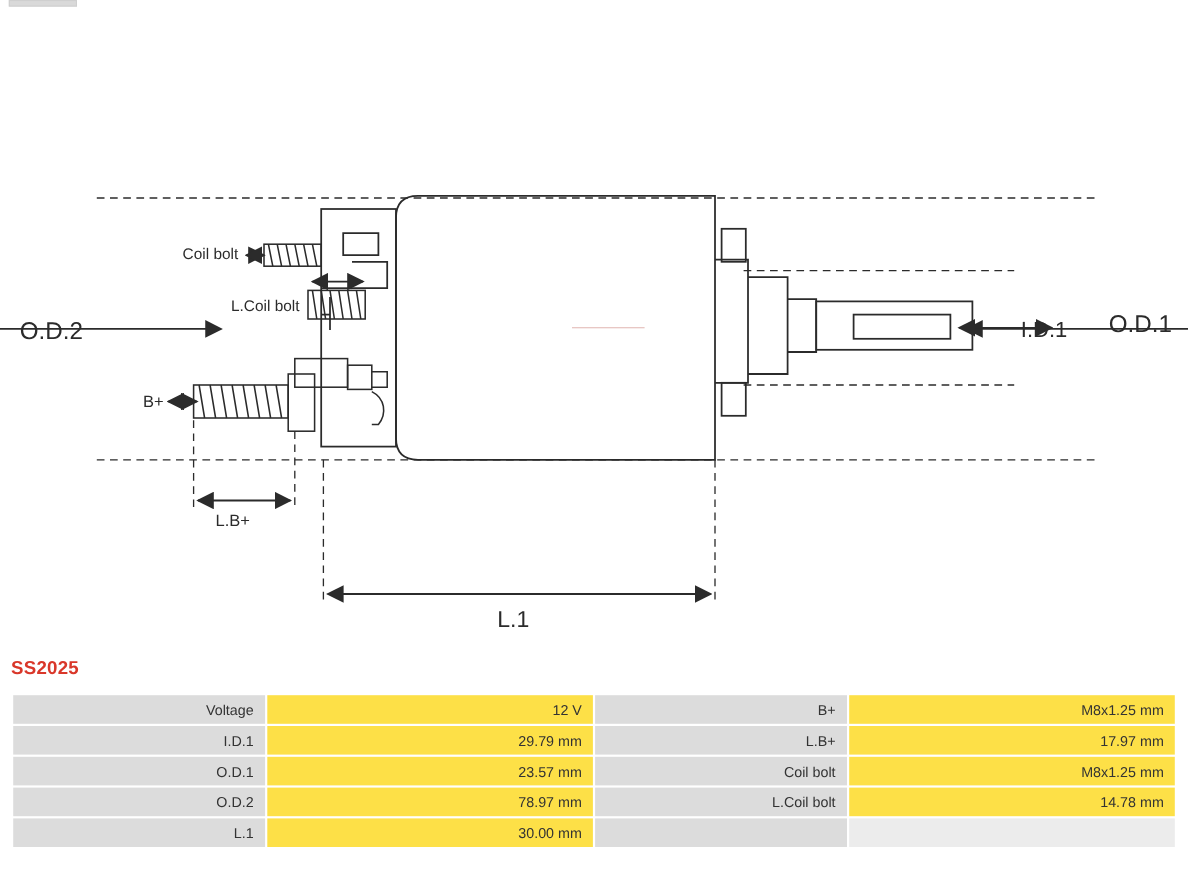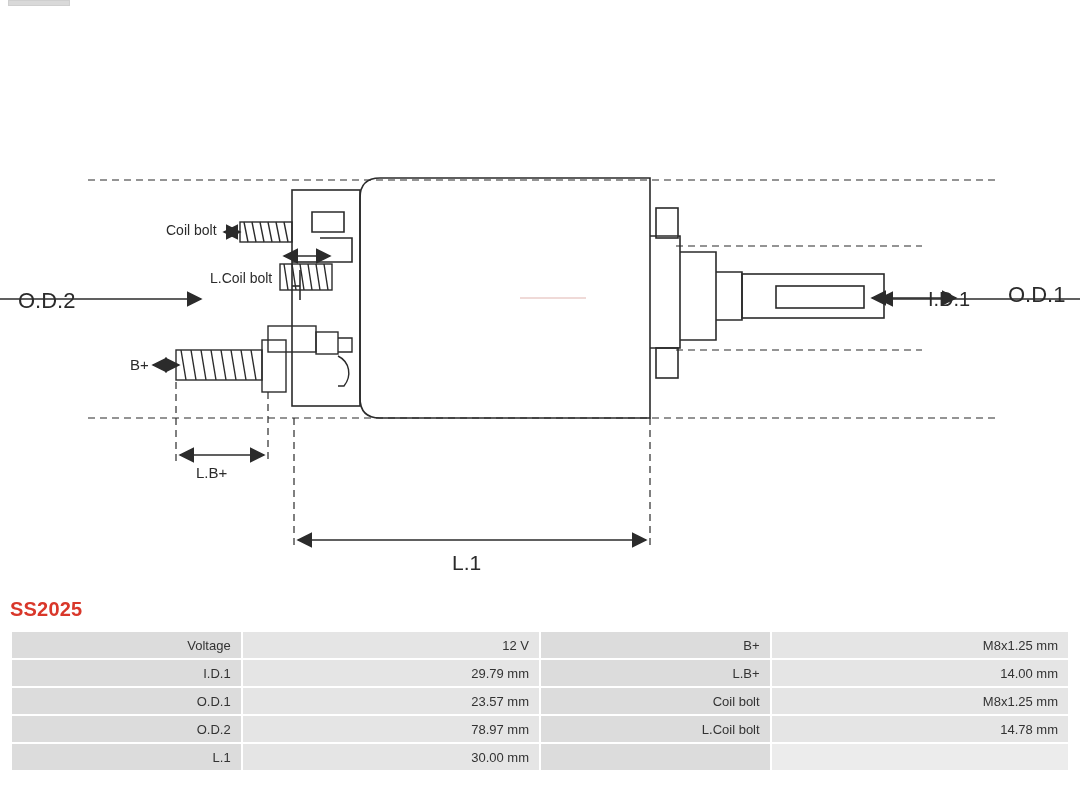--- a/index.html
+++ b/index.html
@@ -35,21 +35,21 @@
     position: absolute;
     left: 0;
     top: 0;
     width: 1080px;
     height: 600px;
   }
   .part-code {
     position: absolute;
     left: 10px;
     top: 598px;
-    font-size: 20px;
+    font-size: 17px;
     color: #d9372a;
     font-weight: bold;
     letter-spacing: 0.2px;
   }
   table.specs {
     position: absolute;
     left: 10px;
     top: 630px;
     width: 1060px;
     border-collapse: separate;
@@ -64,21 +64,21 @@
     color: #333;
     vertical-align: middle;
   }
   table.specs td.label {
     text-align: right;
     width: 196px;
     background: #dcdcdc;
   }
   table.specs td.value {
     text-align: right;
-    background: #e5e5e5;
+    background: #fde047;
     width: 260px;
   }
   table.specs td.empty {
     background: #dcdcdc;
   }
   table.specs td.empty.value {
     background: #ececec;
   }
   svg text {
     font-family: "Liberation Sans", sans-serif;
@@ -196,21 +196,21 @@
       <tr>
         <td class="label">Voltage</td>
         <td class="value">12 V</td>
         <td class="label">B+</td>
         <td class="value">M8x1.25 mm</td>
       </tr>
       <tr>
         <td class="label">I.D.1</td>
         <td class="value">29.79 mm</td>
         <td class="label">L.B+</td>
-        <td class="value">14.00 mm</td>
+        <td class="value">17.97 mm</td>
       </tr>
       <tr>
         <td class="label">O.D.1</td>
         <td class="value">23.57 mm</td>
         <td class="label">Coil bolt</td>
         <td class="value">M8x1.25 mm</td>
       </tr>
       <tr>
         <td class="label">O.D.2</td>
         <td class="value">78.97 mm</td>

